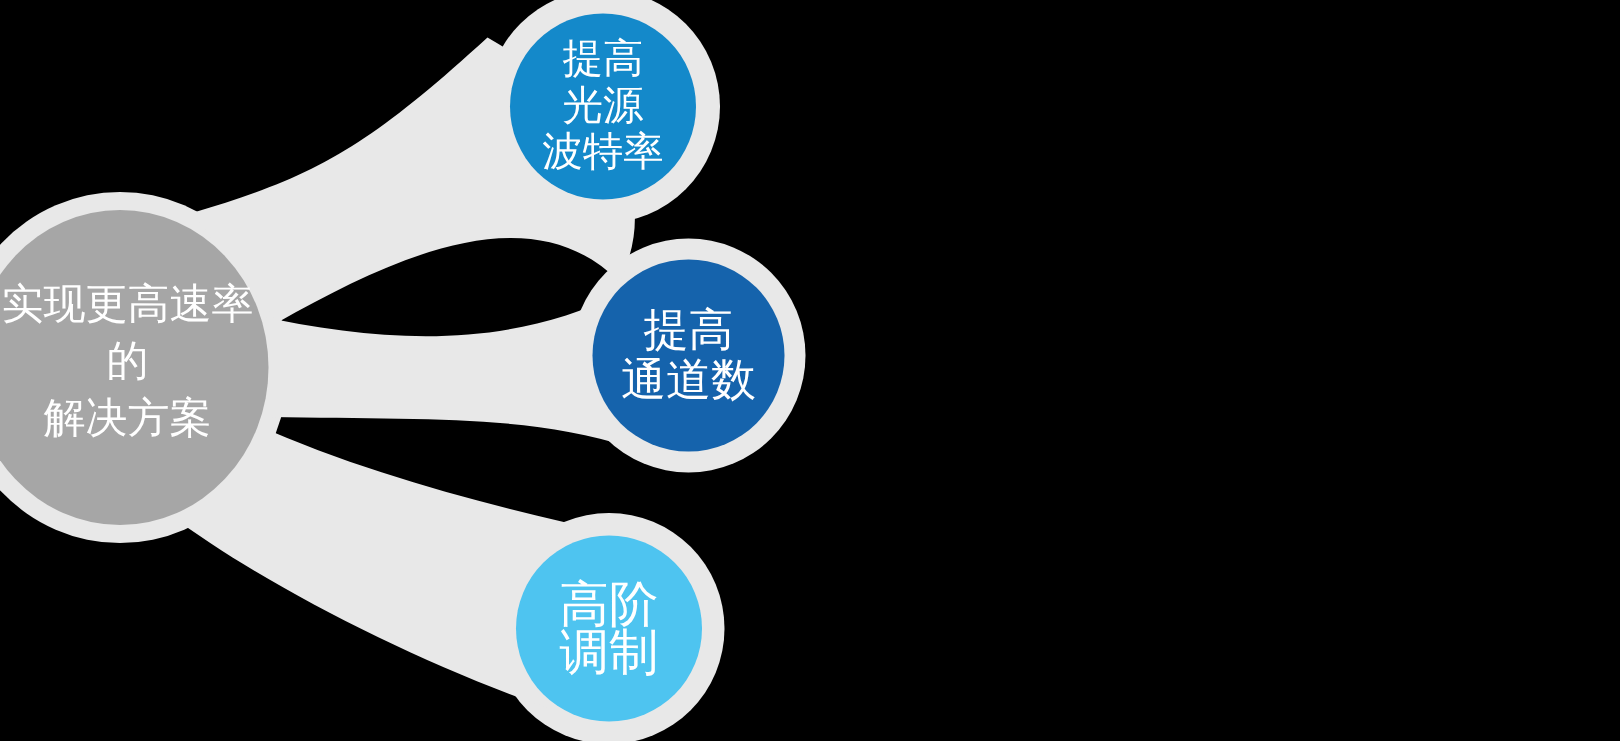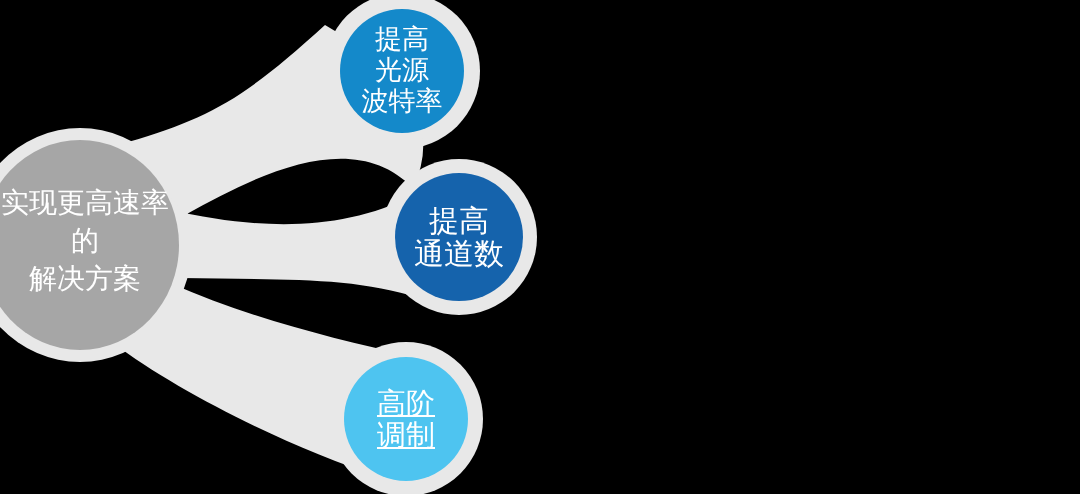--- a/index.html
+++ b/index.html
@@ -46,23 +46,22 @@
     left: 369px;
     top: 204px;
     width: 180px;
     font-size: 30px;
     line-height: 33px;
   }
   .node-label-bottom {
     left: 316px;
     top: 387px;
     width: 180px;
-    font-size: 29px;
+    font-size: 33px;
     line-height: 32px;
-    text-decoration: underline;
   }
 </style>
 </head>
 <body>
 
 <div class="stage">
 
   <svg width="1080" height="494" viewBox="0 0 1080 494">
 
     <g fill="#E8E8E8">

